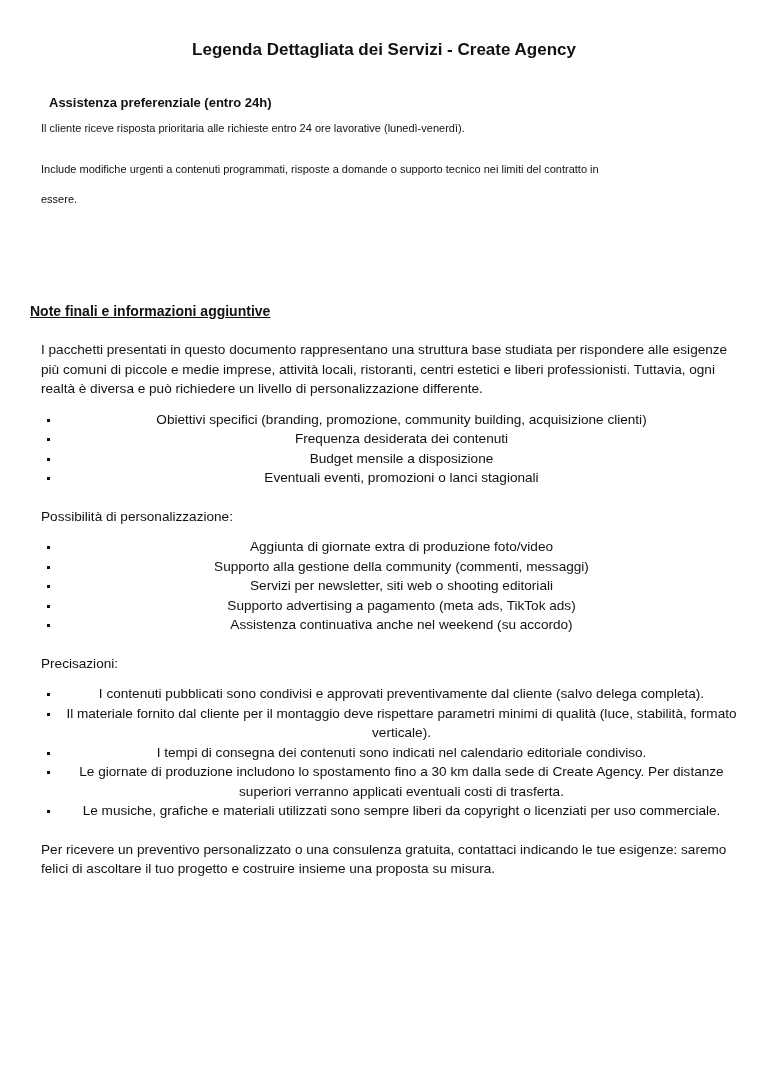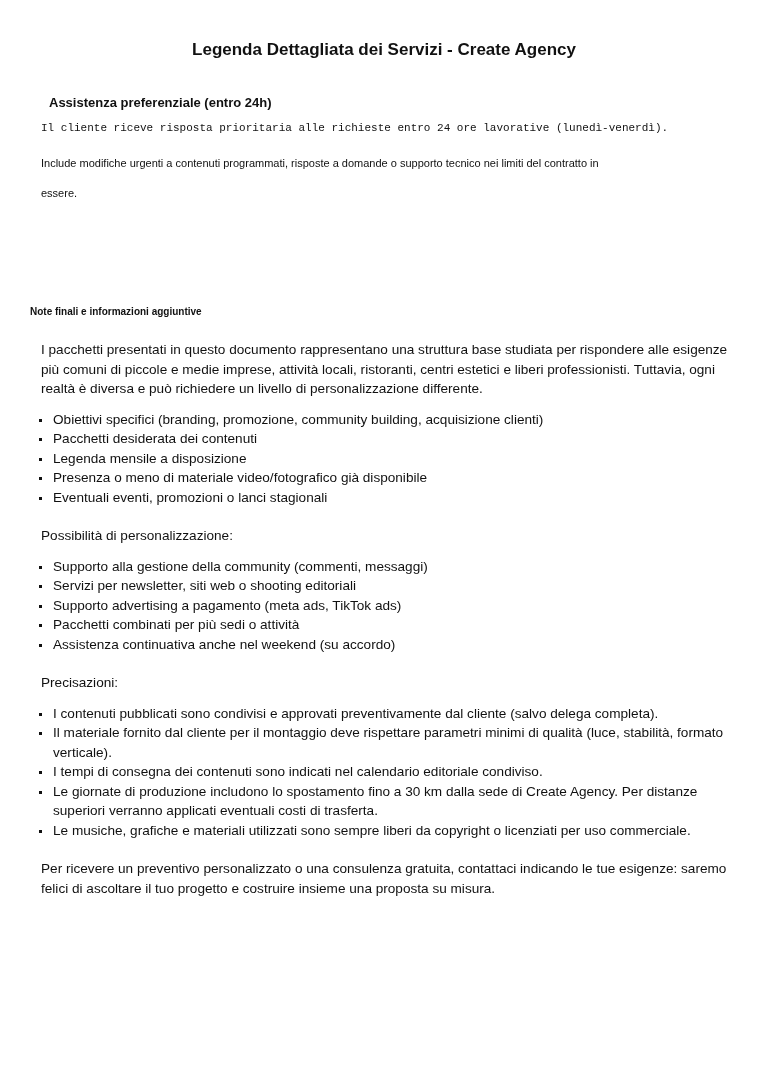--- a/index.html
+++ b/index.html
@@ -37,47 +37,48 @@
     font-weight: bold;
     margin: 0 0 10px 8px;
   }
   .assist p {
     font-size: 11px;
     line-height: 30px;
     margin: 0;
   }
   .assist p.first {
     line-height: 16px;
-    margin-bottom: 12px;
-    font-family: Liberation Mono, monospace;
+    margin-bottom: 18px;
   }
   .notes {
     position: absolute;
     top: 302px;
     left: 30px;
     width: 720px;
     font-size: 13.6px;
     line-height: 19.5px;
   }
   .notes h2 {
-    font-size: 10px;
+    font-size: 14px;
     font-weight: bold;
     margin: 0 0 19px 0;
     line-height: 19px;
+    text-decoration: underline;
   }
   .notes p {
     margin: 11px;
   }
   .notes .gap {
     margin-top: 19px;
   }
   .notes ul {
     list-style: none;
-    margin: 0;
+    margin: 8px;
     padding: 0 0 0 23px;
+    text-align: center;
   }
   .notes li {
     position: relative;
     margin: 0;
   }
   .notes li::before {
     content: "";
     position: absolute;
     left: -14px;
     top: 9px;
@@ -97,32 +98,31 @@
   <p>Include modifiche urgenti a contenuti programmati, risposte a domande o supporto tecnico nei limiti del contratto in</p>
   <p>essere.</p>
 </section>
 
 <section class="notes">
   <h2>Note finali e informazioni aggiuntive</h2>
   <p>I pacchetti presentati in questo documento rappresentano una struttura base studiata per rispondere alle esigenze più comuni di piccole e medie imprese, attività locali, ristoranti, centri estetici e liberi professionisti. Tuttavia, ogni realtà è diversa e può richiedere un livello di personalizzazione differente.</p>
 
   <ul>
     <li>Obiettivi specifici (branding, promozione, community building, acquisizione clienti)</li>
-    <li>Pacchetti desiderata dei contenuti</li>
-    <li>Legenda mensile a disposizione</li>
-    <li>Presenza o meno di materiale video/fotografico già disponibile</li>
+    <li>Frequenza desiderata dei contenuti</li>
+    <li>Budget mensile a disposizione</li>
     <li>Eventuali eventi, promozioni o lanci stagionali</li>
   </ul>
 
   <p class="gap">Possibilità di personalizzazione:</p>
   <ul>
+    <li>Aggiunta di giornate extra di produzione foto/video</li>
     <li>Supporto alla gestione della community (commenti, messaggi)</li>
     <li>Servizi per newsletter, siti web o shooting editoriali</li>
     <li>Supporto advertising a pagamento (meta ads, TikTok ads)</li>
-    <li>Pacchetti combinati per più sedi o attività</li>
     <li>Assistenza continuativa anche nel weekend (su accordo)</li>
   </ul>
 
   <p class="gap">Precisazioni:</p>
   <ul>
     <li>I contenuti pubblicati sono condivisi e approvati preventivamente dal cliente (salvo delega completa).</li>
     <li>Il materiale fornito dal cliente per il montaggio deve rispettare parametri minimi di qualità (luce, stabilità, formato verticale).</li>
     <li>I tempi di consegna dei contenuti sono indicati nel calendario editoriale condiviso.</li>
     <li>Le giornate di produzione includono lo spostamento fino a 30 km dalla sede di Create Agency. Per distanze superiori verranno applicati eventuali costi di trasferta.</li>
     <li>Le musiche, grafiche e materiali utilizzati sono sempre liberi da copyright o licenziati per uso commerciale.</li>

